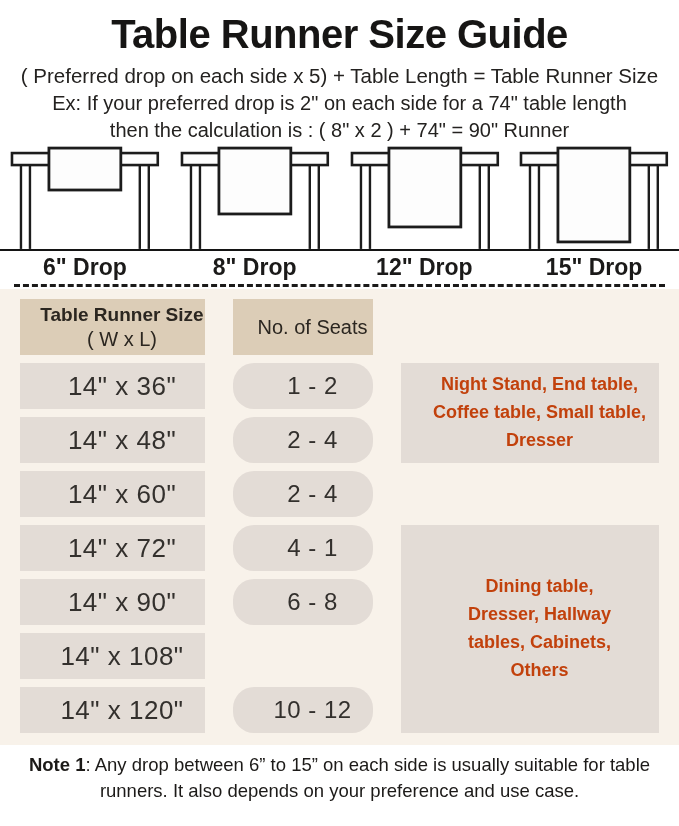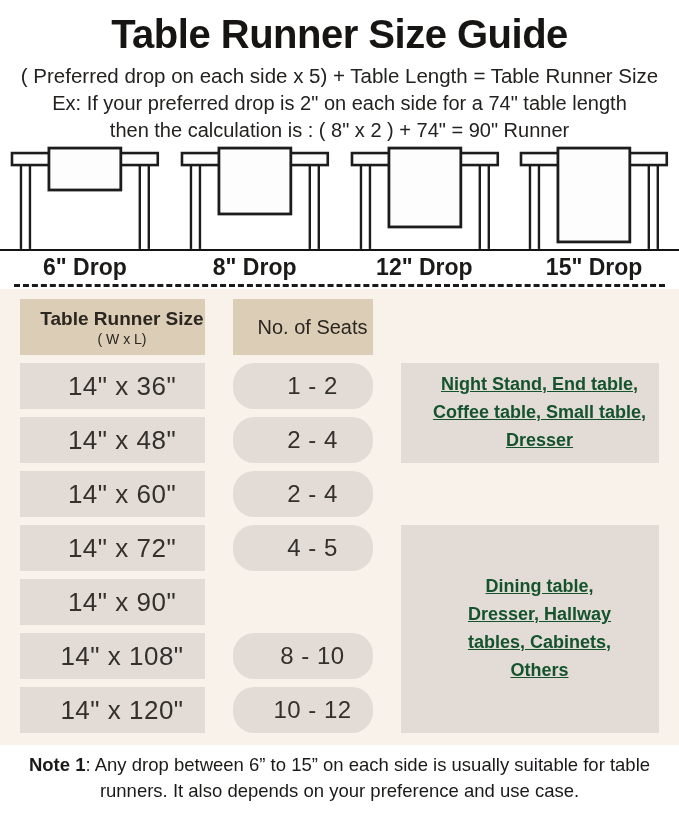--- a/index.html
+++ b/index.html
@@ -41,25 +41,25 @@
   }
   .cell {
     display: flex; flex-direction: column;
     align-items: center; justify-content: center;
     text-align: center;
     padding-left: 19px;
   }
   .hdr  { background: #dccdb7; color: #2b2620; }
   .data { background: #e3dcd6; }
   .hdr-size-line1 { font-size: 19px; font-weight: 700; line-height: 1.25; }
-  .hdr-size-line2 { font-size: 14px; line-height: 1.2; }
+  .hdr-size-line2 { font-size: 20px; line-height: 1.2; }
   .hdr-single     { font-size: 20px; font-weight: 400; }
   .size-val  { font-size: 26px; color: #33302d; letter-spacing: 0.5px; }
   .seats-val { font-size: 24px; color: #33302d; letter-spacing: 0.5px; border-radius: 21px; }
-  .types-txt { font-size: 18px; font-weight: 700; color: #14532d; line-height: 1.55; text-decoration: underline; }
+  .types-txt { font-size: 18px; font-weight: 700; color: #c2410c; line-height: 1.55; }
   .tc1 { grid-column: 3; grid-row: 2 / span 2; }
   .tc2 { grid-column: 3; grid-row: 4; }
   .tc3 { grid-column: 3; grid-row: 5 / span 4; }
   .tc1 .types-txt { max-width: 222px; }
   .tc2 .types-txt { max-width: 240px; }
   .tc3 .types-txt { max-width: 178px; }
 
   
   .notes { text-align: center; padding: 7px 6px 0 6px; }
   .note  { font-size: 18.5px; color: #1c1a18; line-height: 26px; }
@@ -142,26 +142,26 @@
     <div class="cell data size-val" style="grid-area:2/1">14" x 36"</div>
     <div class="cell data seats-val" style="grid-area:2/2">1 - 2</div>
 
     <div class="cell data size-val" style="grid-area:3/1">14" x 48"</div>
     <div class="cell data seats-val" style="grid-area:3/2">2 - 4</div>
 
     <div class="cell data size-val" style="grid-area:4/1">14" x 60"</div>
     <div class="cell data seats-val" style="grid-area:4/2">2 - 4</div>
 
     <div class="cell data size-val" style="grid-area:5/1">14" x 72"</div>
-    <div class="cell data seats-val" style="grid-area:5/2">4 - 5</div>
+    <div class="cell data seats-val" style="grid-area:5/2">4 - 1</div>
 
     <div class="cell data size-val" style="grid-area:6/1">14" x 90"</div>
+    <div class="cell data seats-val" style="grid-area:6/2">6 - 8</div>
 
     <div class="cell data size-val" style="grid-area:7/1">14" x 108"</div>
-    <div class="cell data seats-val" style="grid-area:7/2">8 - 10</div>
 
     <div class="cell data size-val" style="grid-area:8/1">14" x 120"</div>
     <div class="cell data seats-val" style="grid-area:8/2">10 - 12</div>
 
     <div class="cell data tc1">
       <div class="types-txt">Night Stand, End table, Coffee table, Small table, Dresser</div>
     </div>
     <div class="cell data tc3">
       <div class="types-txt">Dining table, Dresser, Hallway tables, Cabinets, Others</div>
     </div>

